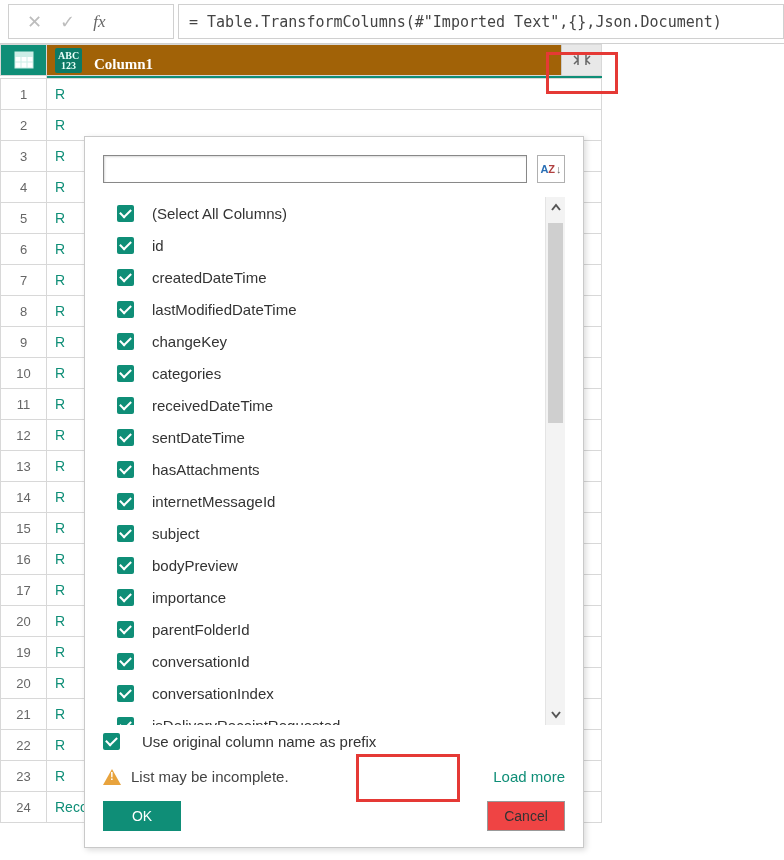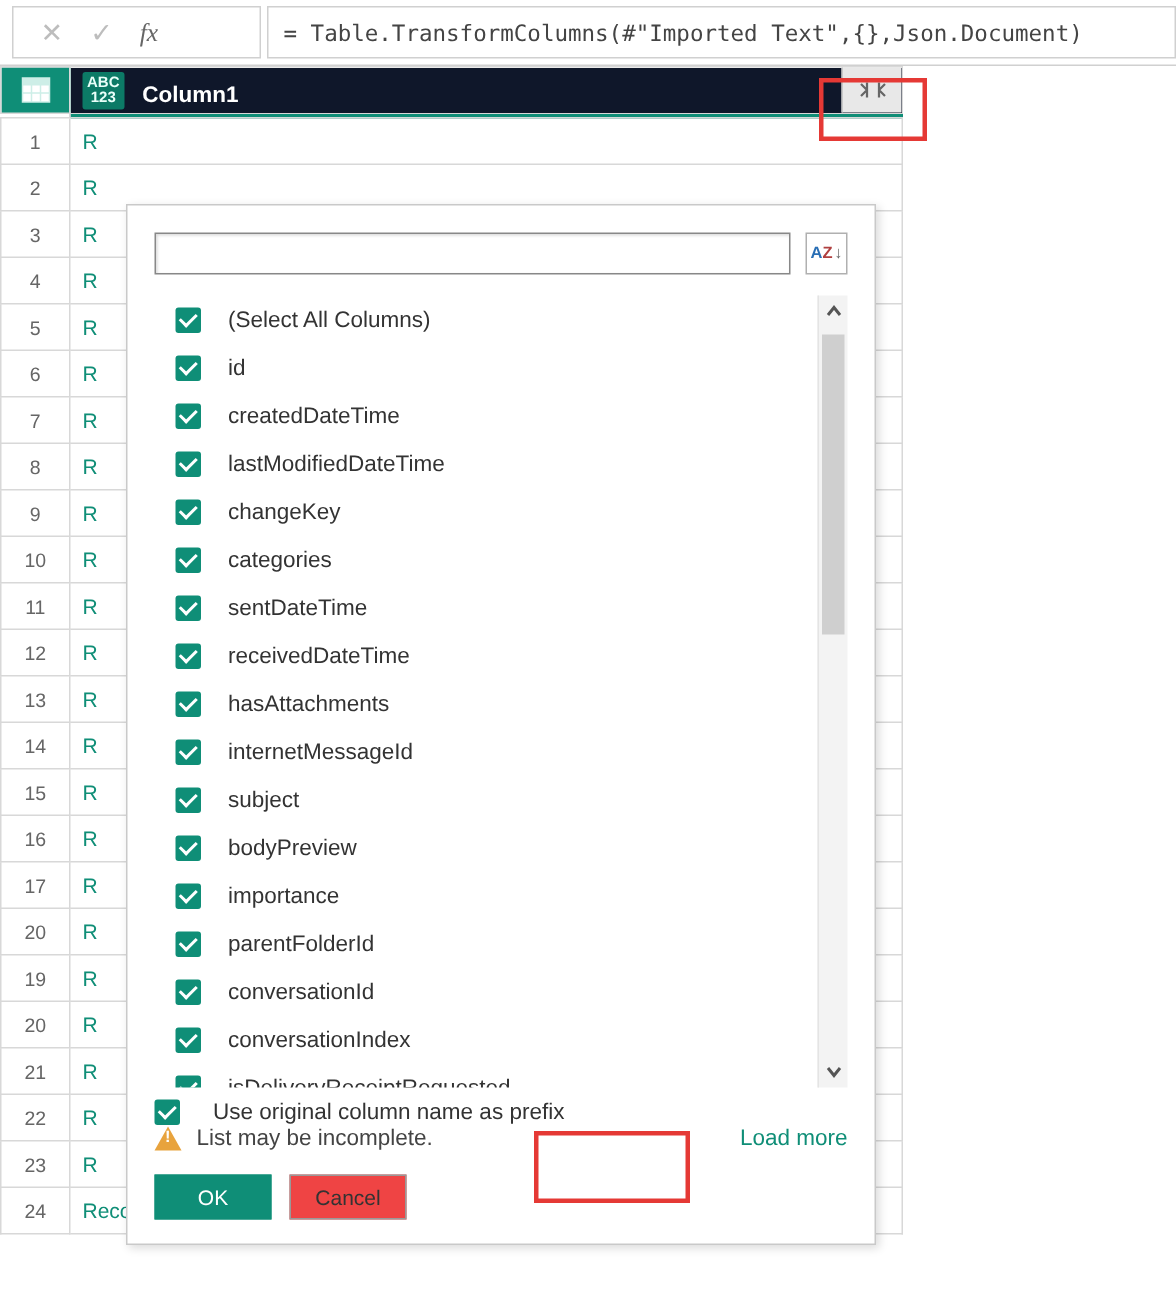--- a/index.html
+++ b/index.html
@@ -56,27 +56,28 @@
     height: 31px;
   }
   .corner {
     width: 46px;
     background: #0f8e77;
     border-right: 1px solid #0c7a66;
   }
   .corner svg { display:block; margin:auto; }
   .colhead {
     width: 555px;
-    background: #0f172a;
+    background: #a16207;
     color: #fff;
     text-align: left;
     padding: 0 8px;
     position: relative;
     font-weight: 600;
     font-size: 15px;
+    font-family: Liberation Serif, serif;
   }
   .colhead .typeico {
     display:inline-block;
     background: #0c7a66;
     color:#e8fff9;
     font-size:10px;
     line-height:1;
     padding:3px 3px 2px 3px;
     border-radius:2px;
     margin-right:8px;
@@ -171,36 +172,37 @@
     top:26px; height:200px;
     background:#cfcfcf;
   }
   .prefix-row {
     margin-top:8px;
     display:flex; align-items:center; gap:22px;
     font-size:15px;
     padding-left:0;
   }
   .warn-row{
+    margin-top:18px;
     display:flex; align-items:center;
     font-size:15px; color:#444;
   }
   .warn-ico{
     width:0; height:0; margin-right:10px;
     border-left:9px solid transparent;
     border-right:9px solid transparent;
     border-bottom:16px solid #e8a33d;
     position:relative;
   }
   .warn-ico::after{
     content:"!"; position:absolute; left:-2px; top:1px;
     color:#fff; font-size:11px; font-weight:bold;
   }
   .loadmore{ margin-left:auto; color:#0f8e77; font-size:15px; cursor:pointer;}
-  .btnrow{ margin-top:16px; display:flex; justify-content:flex-start; gap:12px;}
+  .btnrow{ margin-top:16px; display:flex; justify-content:space-between; gap:12px;}
   .btn{
     min-width:78px; height:30px;
     display:flex; align-items:center; justify-content:center;
     font-size:14px; cursor:pointer;
     border:1px solid #999;
     background:#ef4444; color:#333;
   }
   .btn.primary{ background:#0f8e77; color:#fff; border-color:#0f8e77;}
   
   .callout{
@@ -381,25 +383,25 @@
           <div class="col-item">
             <span class="chk"></span>
             <span>changeKey</span>
           </div>
           <div class="col-item">
             <span class="chk"></span>
             <span>categories</span>
           </div>
           <div class="col-item">
             <span class="chk"></span>
+            <span>receivedDateTime</span>
+          </div>
+          <div class="col-item">
+            <span class="chk"></span>
             <span>sentDateTime</span>
-          </div>
-          <div class="col-item">
-            <span class="chk"></span>
-            <span>receivedDateTime</span>
           </div>
           <div class="col-item">
             <span class="chk"></span>
             <span>hasAttachments</span>
           </div>
           <div class="col-item">
             <span class="chk"></span>
             <span>internetMessageId</span>
           </div>
           <div class="col-item">

